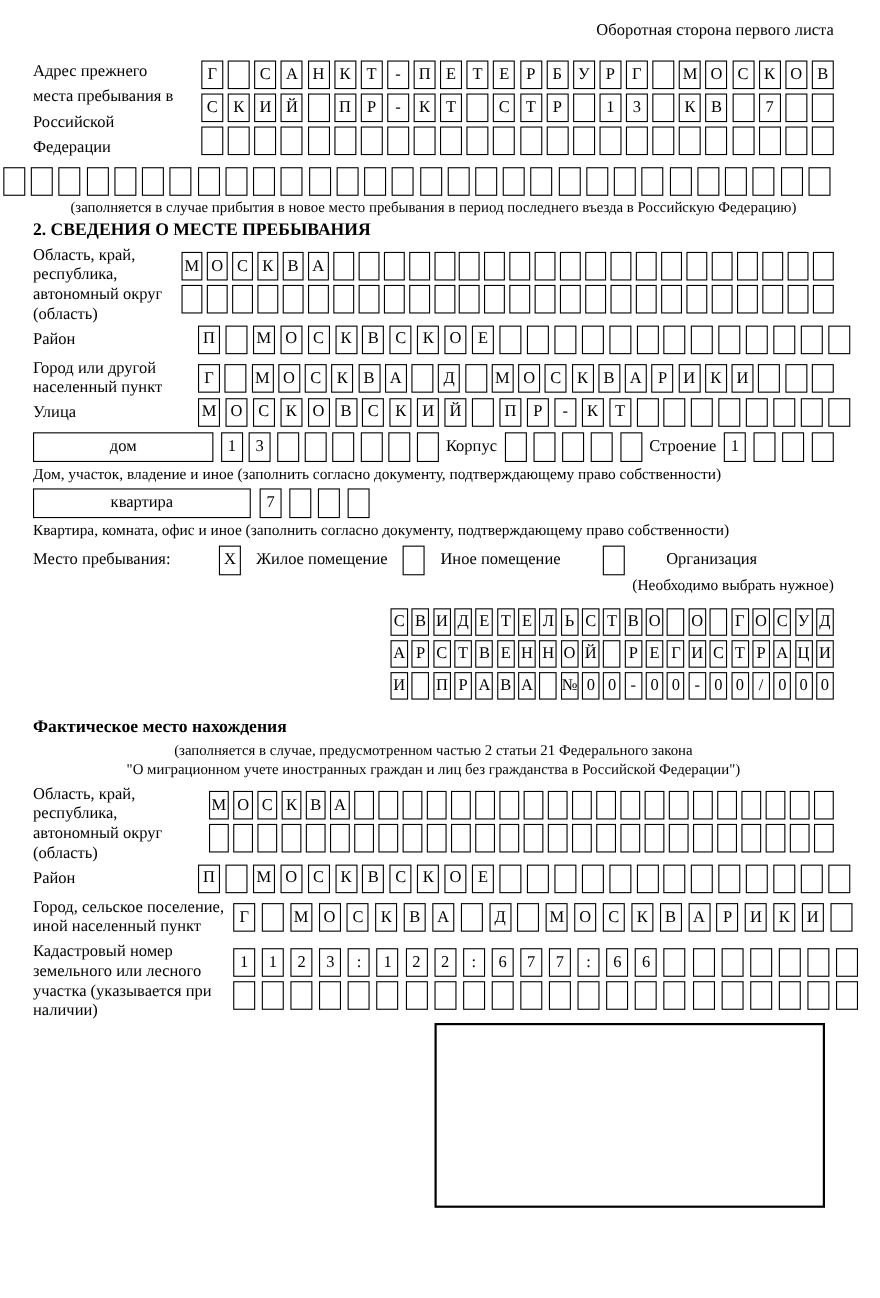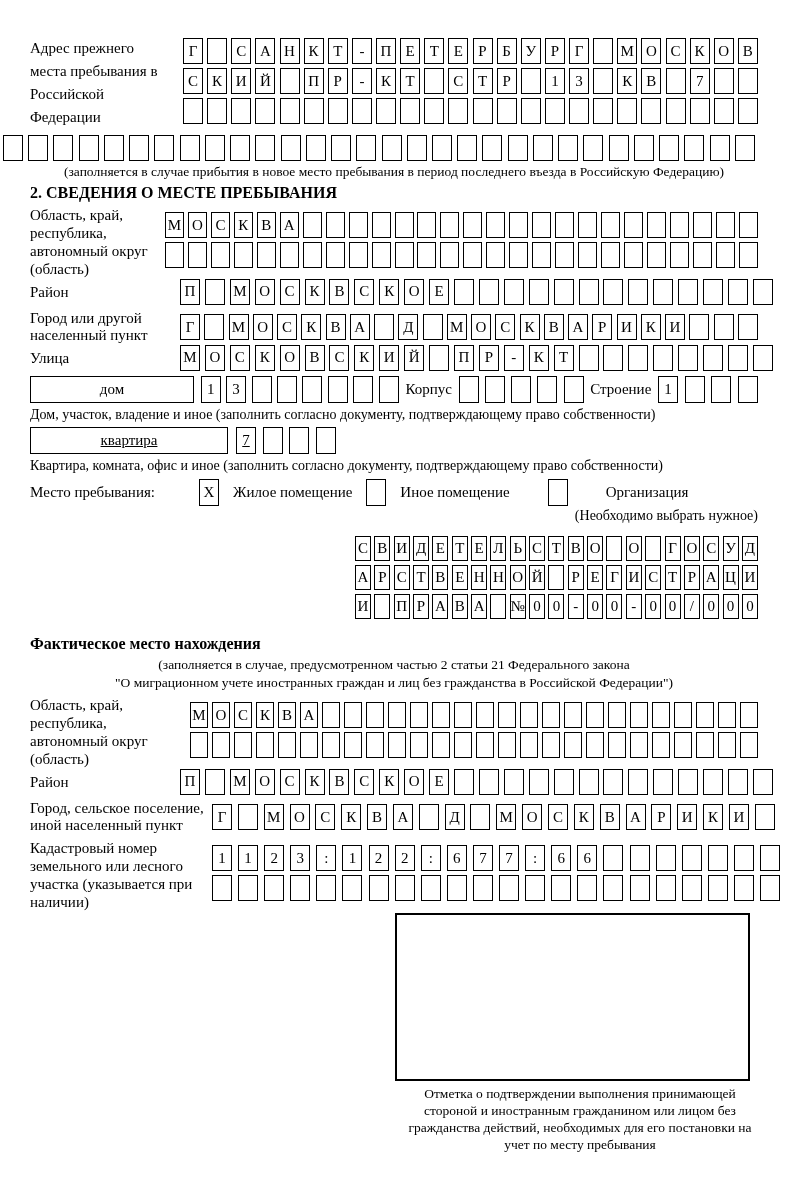--- a/index.html
+++ b/index.html
@@ -58,21 +58,21 @@
   .h-ulitsa{margin-top:0;height:27px;}
 
   .domrow{display:flex;align-items:flex-start;justify-content:space-between;margin-top:5px;}
   .labelbox{
     box-sizing:border-box;height:27px;border:1.5px solid #000;
     display:flex;align-items:center;justify-content:center;font-size:15px;
   }
   .lb-dom{width:164px;}
   .lb-kv{width:198px;}
   .inl{font-size:15px;line-height:27px;white-space:nowrap;}
-  .kvrow{display:flex;align-items:flex-start;margin-top:4px;text-decoration:underline;}
+  .kvrow{display:flex;align-items:flex-start;margin-top:4px;}
   .kvrow .cellrow{margin-left:8px;}
   .cap-dom{margin-top:4px;}
   .mestorow{display:flex;align-items:center;margin-top:5px;gap:14px;}
   .checkbox{
     box-sizing:border-box;width:20px;height:27px;border:1.5px solid #000;
     display:flex;align-items:center;justify-content:center;font-size:15px;flex:0 0 auto;
   }
   .gap-big{margin-left:24px;}
   .gap-x{margin-left:30px;}
   .mesto-note{margin-top:2px;margin-left:214px;font-size:14px;text-align:right;}
@@ -88,20 +88,21 @@
   .stamp-note{
     width:360px;margin-left:370px;margin-top:4px;
     font-size:13.5px;line-height:17px;text-align:center;
   }
 </style>
 </head>
 <body>
 
 <div class="page">
 
+  <div class="top-note">Оборотная сторона первого листа</div>
 
   <div class="frow prev">
     <div class="lbl lbl-prev">Адрес прежнего места пребывания в Российской Федерации</div>
     <div class="stack push">
       <div class="cellrow cr-a24">
           <span class="cell">Г</span>
           <span class="cell"></span>
           <span class="cell">С</span>
           <span class="cell">А</span>
           <span class="cell">Н</span>
@@ -666,15 +667,14 @@
           <span class="cell"></span>
           <span class="cell"></span>
           <span class="cell"></span>
           <span class="cell"></span>
           <span class="cell"></span>
         </div>
     </div>
   </div>
 
   <div class="stamp-box"></div>
-  <div class="stamp-note">Отметка о подтверждении выполнения принимающей стороной и иностранным гражданином или лицом без гражданства действий, необходимых для его постановки на учет по месту пребывания</div>
 
 </div>
 
 </body></html>

